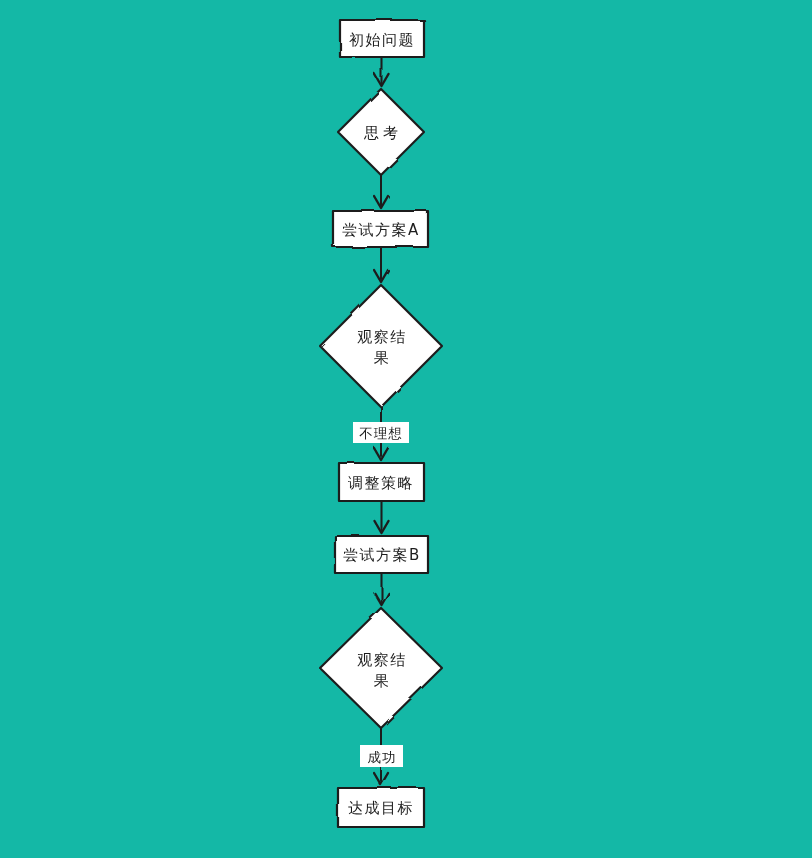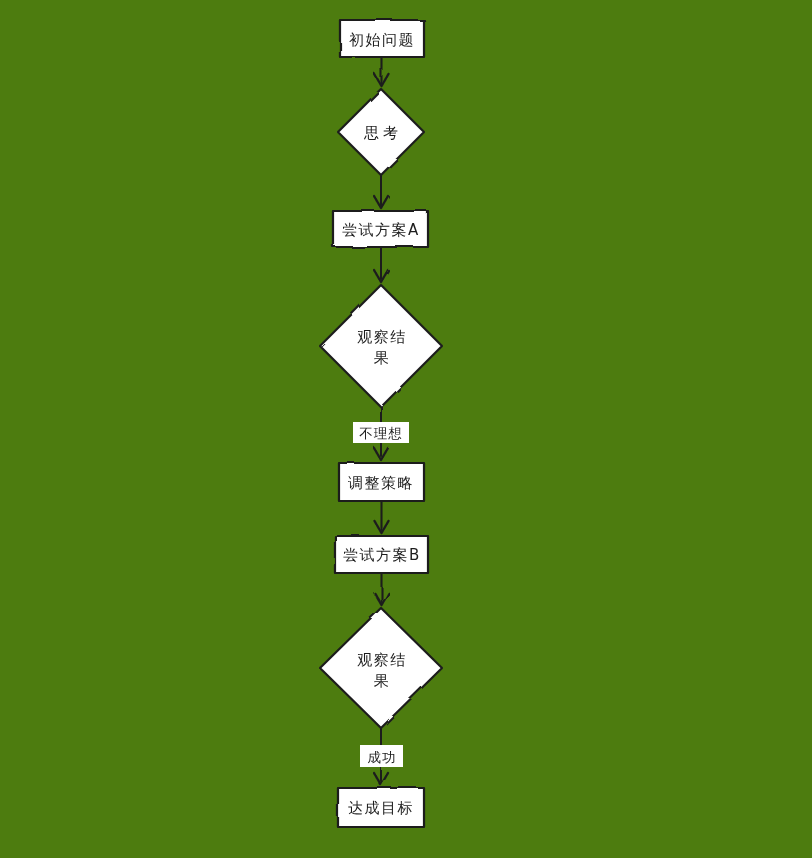--- a/index.html
+++ b/index.html
@@ -4,21 +4,21 @@
 <style>
   html, body {
     margin: 0;
     padding: 0;
     background: #ffffff;
   }
   .canvas {
     position: relative;
     width: 812px;
     height: 858px;
-    background: #4d7c0f;
+    background: #14b8a6;
     overflow: hidden;
     text-decoration: underline;
   }
   svg { display: block; }
   text {
     font-family: "DejaVu Sans", "Liberation Sans", sans-serif;
     fill: #1d1d1d;
   }
   .node-label {
     font-size: 15px;

